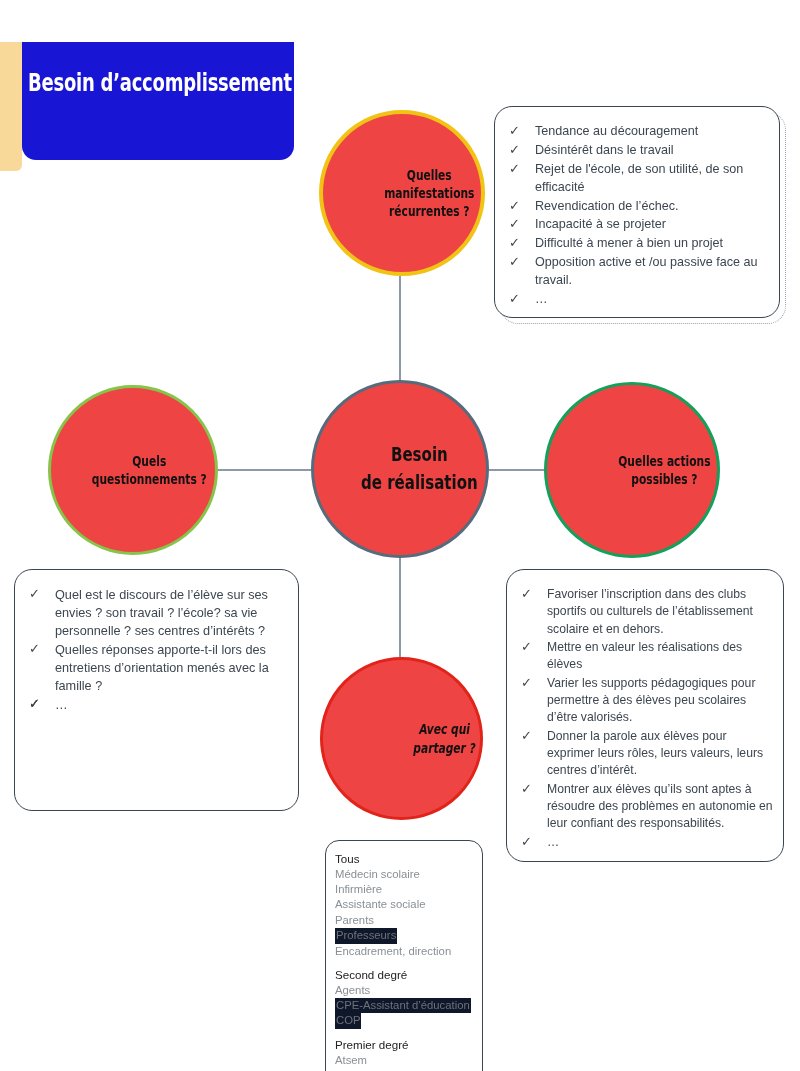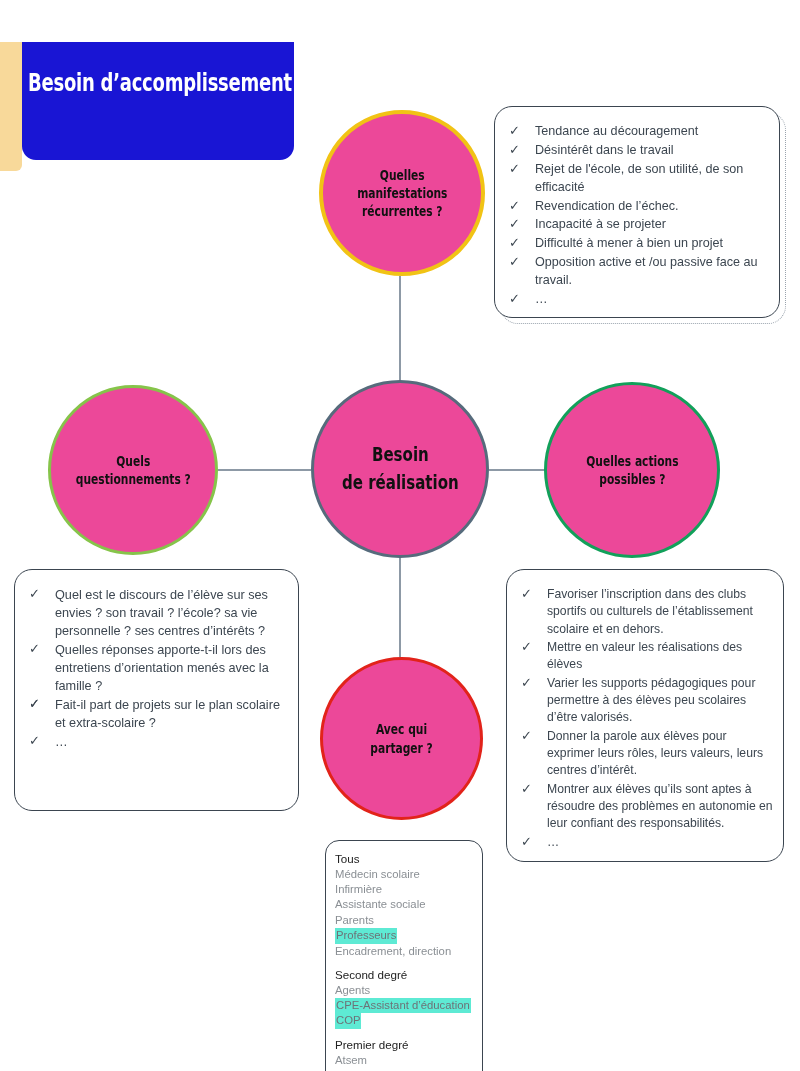--- a/index.html
+++ b/index.html
@@ -59,25 +59,25 @@
     position: absolute;
     background: #8d99a6;
   }
   .connector.v { width: 1.5px; }
   .connector.h { height: 1.5px; }
 
   
   .node-circle {
     position: absolute;
     border-radius: 50%;
-    background: #ec4899;
+    background: #ef4444;
     box-sizing: border-box;
     display: flex;
     align-items: center;
-    justify-content: center;
+    justify-content: flex-end;
     text-align: center;
   }
   .node-label {
     font-family: "DejaVu Sans Condensed", "Liberation Sans Narrow", "Liberation Sans", sans-serif;
     font-weight: bold;
     color: #111111;
     line-height: 1.35;
     transform: scaleX(0.88);
   }
   .node-label.small { font-size: 13.5px; }
@@ -96,20 +96,21 @@
     left: 311px; top: 338px; width: 178px; height: 178px;
     border: 3px solid #566B7C;
   }
   #circle-right {
     left: 544px; top: 340px; width: 176px; height: 176px;
     border: 3.5px solid #12A05A;
   }
   #circle-bottom {
     left: 320px; top: 615px; width: 163px; height: 163px;
     border: 3.5px solid #E2231A;
+    font-style: italic;
   }
 
   
   .callout {
     position: absolute;
     box-sizing: border-box;
     background: #ffffff;
     border: 1.3px solid #3b4550;
     border-radius: 18px;
   }
@@ -162,21 +163,21 @@
     line-height: 1.36;
     color: #8a8f94;
   }
   .roster .r-head {
     color: #222222;
     font-weight: normal;
     font-size: 11.6px;
   }
   .roster .r-item { display: block; width: fit-content; }
   .roster .r-item.hl {
-    background: #5eead4;
+    background: #0f172a;
     color: #6d7277;
     padding: 0 1px;
   }
   .roster .r-gap { height: 8px; }
 
   
   #footer {
     position: absolute;
     left: 578px;
     top: 1040px;
@@ -259,21 +260,21 @@
         <li><span class="tick">✓</span><span>Opposition active  et /ou passive face au travail.</span></li>
         <li><span class="tick">✓</span><span>…</span></li>
       </ul>
   </div>
 
   <div class="callout" id="box-bottom-left">
     <ul class="check-list">
         <li><span class="tick">✓</span><span>Quel est le discours de l’élève sur ses envies ? son travail ? l’école? sa vie personnelle ? ses centres d’intérêts ?</span></li>
         <li><span class="tick">✓</span><span>Quelles réponses apporte-t-il lors des entretiens d’orientation menés avec la famille ?</span></li>
         <li><span class="tick">✓</span></li>
-        <li><span class="tick">✓</span><span>Fait-il part de projets sur le plan scolaire et extra-scolaire ?</span></li>
+        <li><span class="tick">✓</span></li>
         <li><span class="tick">✓</span><span>…</span></li>
       </ul>
   </div>
 
   <div class="callout" id="box-bottom-right">
     <ul class="check-list">
         <li><span class="tick">✓</span><span>Favoriser l’inscription dans des clubs sportifs ou culturels de l’établissement scolaire et en dehors.</span></li>
         <li><span class="tick">✓</span><span>Mettre en valeur les réalisations des élèves</span></li>
         <li><span class="tick">✓</span><span>Varier les supports pédagogiques pour permettre à des élèves peu scolaires d’être valorisés.</span></li>
         <li><span class="tick">✓</span><span>Donner la parole aux élèves pour exprimer leurs rôles, leurs valeurs, leurs centres d’intérêt.</span></li>

